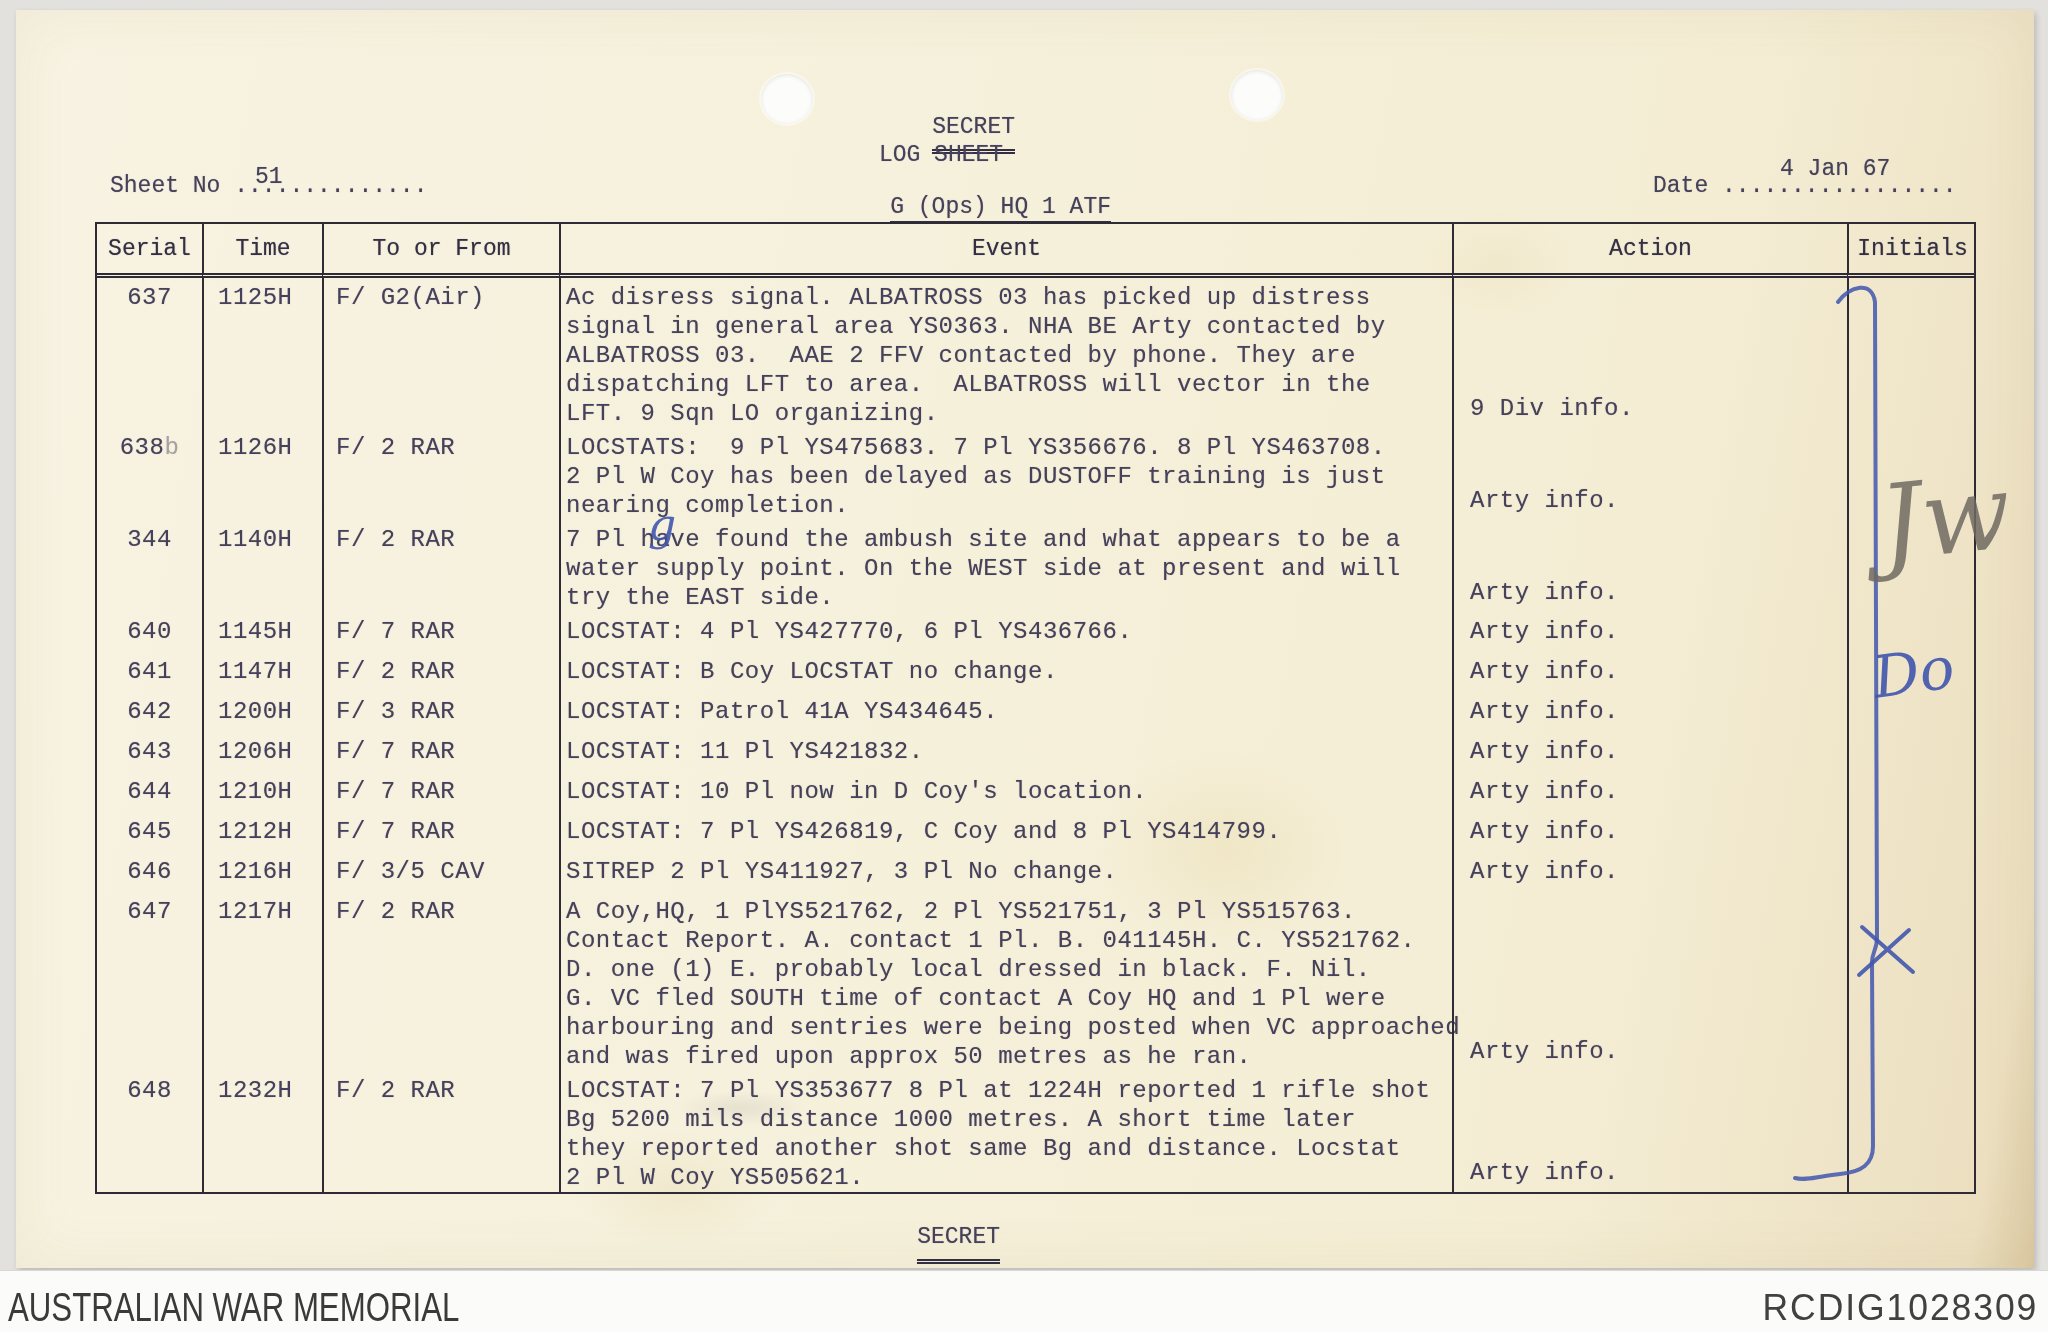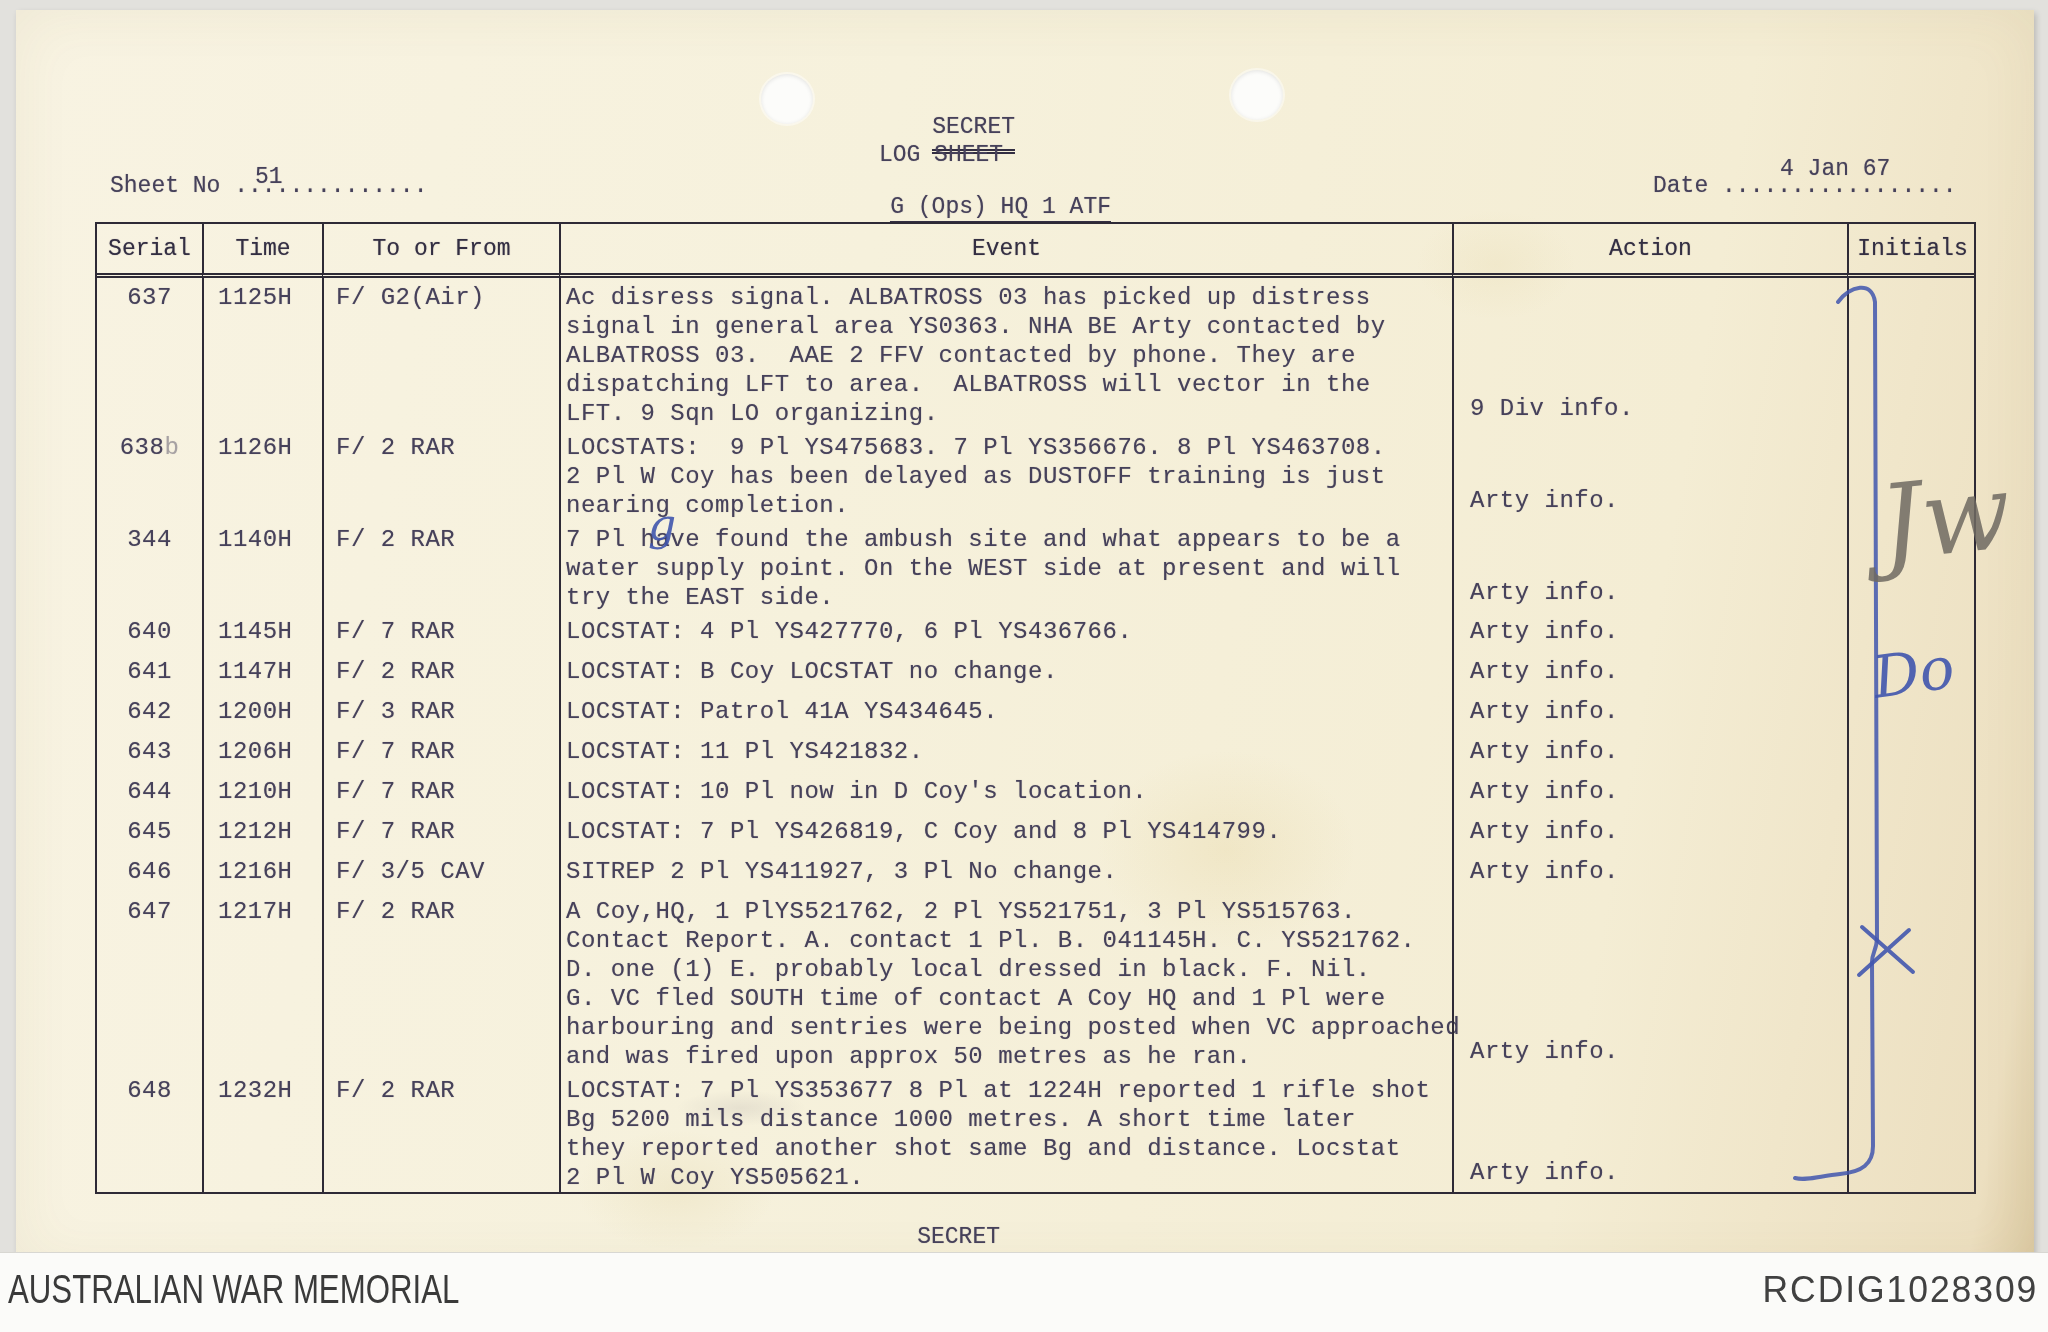--- a/index.html
+++ b/index.html
@@ -57,21 +57,21 @@
   .serial-suffix{opacity:.45;}
 
   
   svg.annot{position:absolute;left:0;top:0;pointer-events:none;}
   .hand-pencil{font-family:"DejaVu Serif","Liberation Serif",serif;font-style:italic;
     fill:var(--pencil);opacity:.85;}
   .hand-blue{font-family:"DejaVu Serif","Liberation Serif",serif;font-style:italic;
     fill:var(--blue);opacity:.9;}
 
   
-  .footer{position:absolute;left:0;bottom:0;width:2048px;height:80px;background:#fbfbf9;
+  .footer{position:absolute;left:0;bottom:0;width:2048px;height:62px;background:#fbfbf9;
     border-top:1px solid #d8d7d2;font-family:"Liberation Sans","DejaVu Sans",sans-serif;}
   .awm{position:absolute;left:8px;top:14px;font-size:40px;color:#3a3a3a;
     transform:scaleX(.78);transform-origin:left center;letter-spacing:0px;font-weight:400;}
   .rcdig{position:absolute;right:10px;top:16px;font-size:37px;color:#414141;
     transform:scaleX(.96);transform-origin:right center;letter-spacing:2px;font-weight:300;}
 </style>
 </head>
 <body>
 
 <div class="page">

